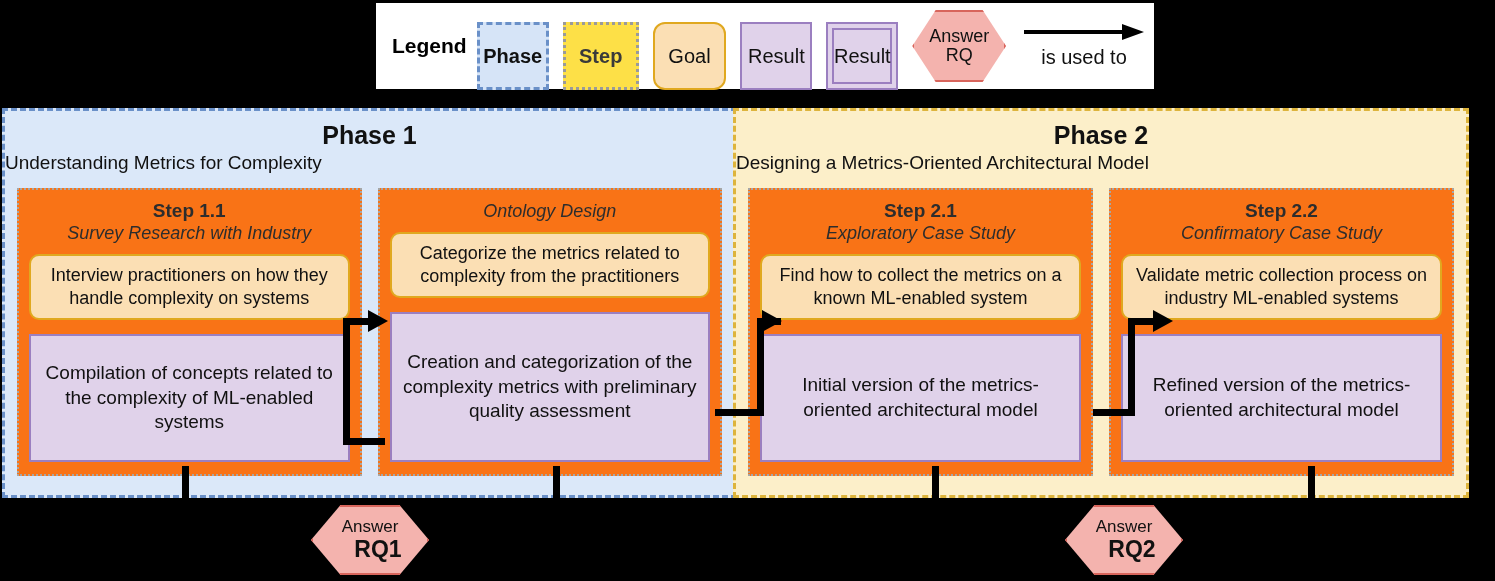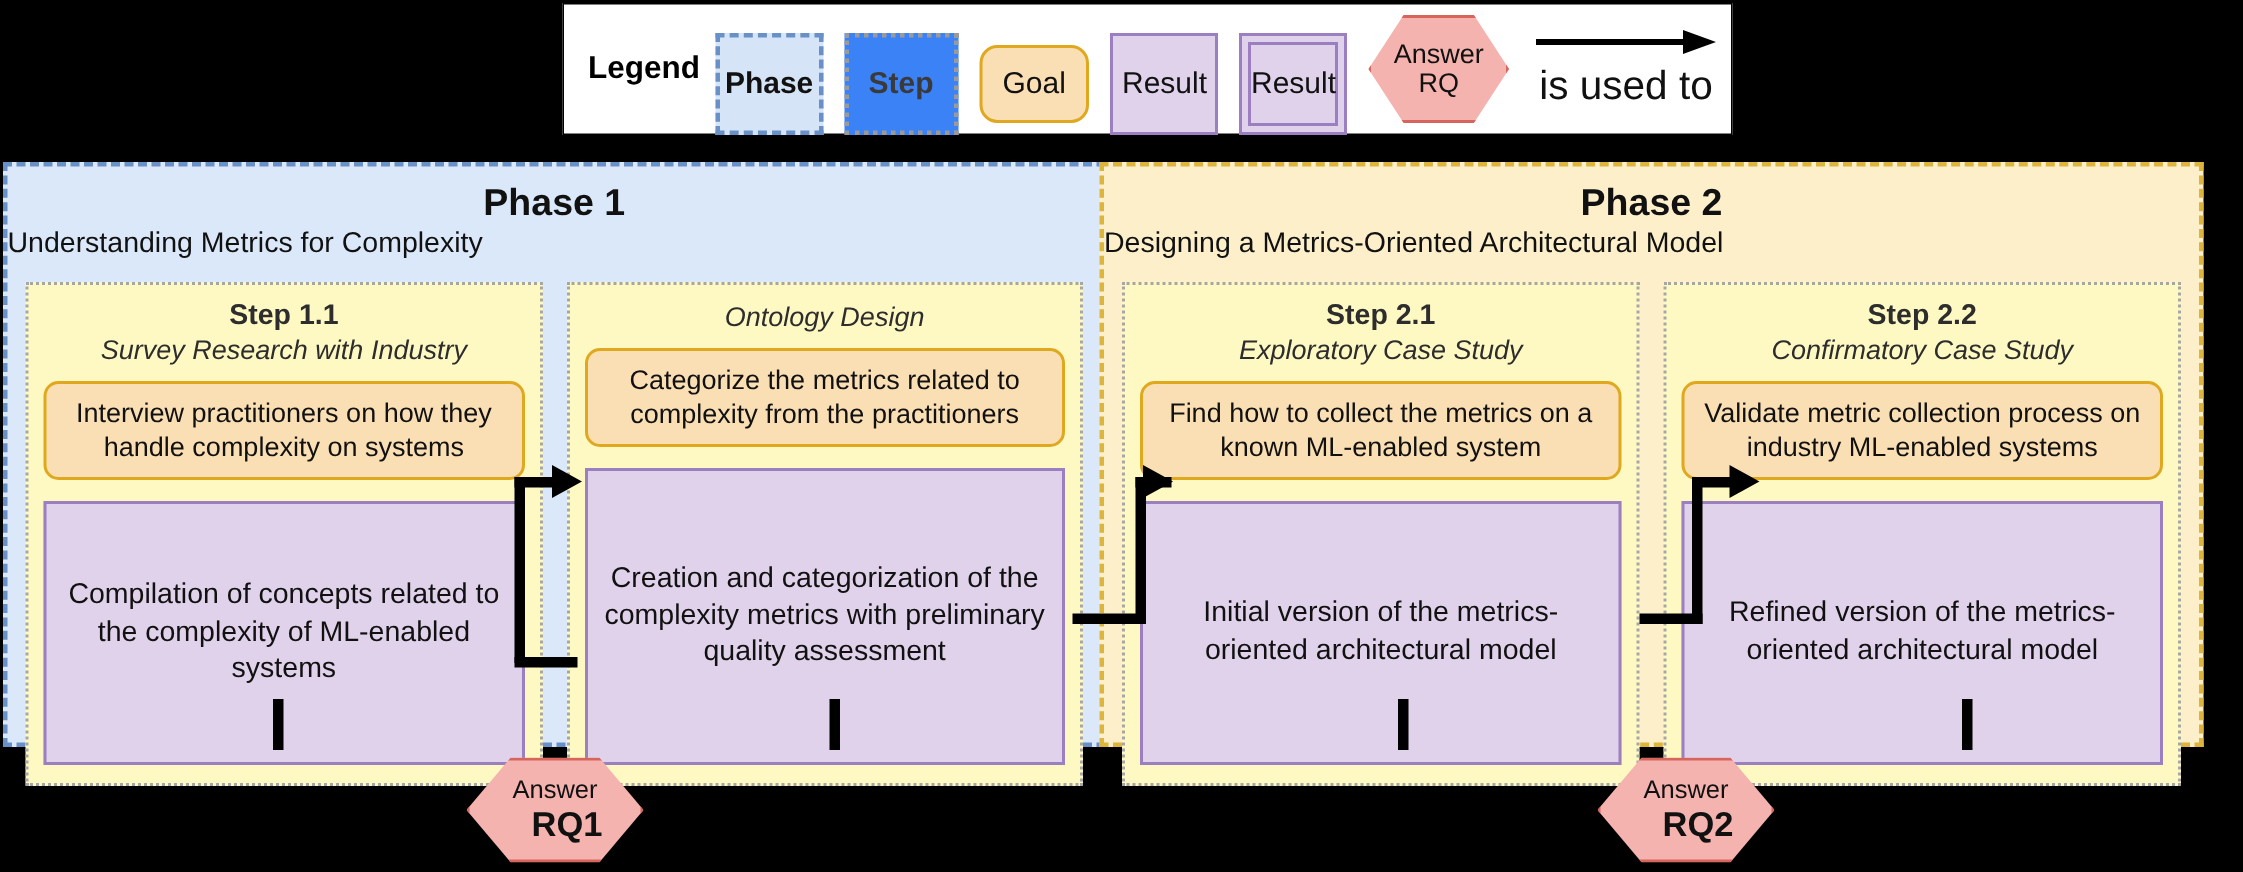--- a/index.html
+++ b/index.html
@@ -25,26 +25,26 @@
   .lg-box{
     display:flex;align-items:center;justify-content:center;
     box-sizing:border-box;text-align:center;margin-top:20px;
   }
   .lg-phase{
     width:78px;height:68px;background:#d6e4f7;
     border:3px dashed #6a90c8;font-size:20px;font-weight:bold;color:#111;
     margin-right:14px;
   }
   .lg-step{
-    width:82px;height:68px;background:#3b82f6;
+    width:82px;height:68px;background:#fde047;
     border:3px dotted #9a9a9a;font-size:20px;font-weight:bold;color:#3a3a3a;
     margin-right:14px;
   }
   .lg-goal{
-    width:80px;height:52px;background:#fbdfb4;
+    width:80px;height:68px;background:#fbdfb4;
     border:2px solid #e0a81f;border-radius:12px;font-size:20px;color:#111;
     margin-right:14px;
   }
   .lg-result{
     width:78px;height:68px;background:#e0d2ea;
     border:2px solid #9b7fc0;font-size:20px;color:#111;
     margin-right:14px;
   }
   .lg-result2{
     width:78px;height:68px;background:#e0d2ea;
@@ -69,42 +69,42 @@
   .lg-arrowwrap{
     display:flex;flex-direction:column;align-items:center;justify-content:center;
     margin-left:4px;
   }
   .lg-arrow{position:relative;width:120px;height:16px;}
   .lg-arrow .shaft{position:absolute;left:0;top:6px;width:100px;height:4px;background:#000;}
   .lg-arrow .head{
     position:absolute;right:0;top:0;width:0;height:0;
     border-top:8px solid transparent;border-bottom:8px solid transparent;border-left:22px solid #000;
   }
-  .lg-arrow-label{font-size:27px;color:#111;margin-top:6px;}
+  .lg-arrow-label{font-size:20px;color:#111;margin-top:6px;}
 
   
   .phase{
     position:absolute;top:108px;height:390px;box-sizing:border-box;
   }
   .phase1{left:2px;width:735px;background:#dbe8f9;border:3px dashed #6a90c8;}
   .phase2{left:733px;width:736px;background:#fcefc9;border:3px dashed #ddb43c;}
   .phase-title{
     text-align:center;font-size:25px;font-weight:bold;color:#111;margin-top:10px;
   }
   .phase-sub{
     text-align:left;font-size:19px;color:#111;margin-top:2px;
   }
   .steps-row{
     display:flex;gap:16px;padding:0 12px;margin-top:14px;
   }
   .step{
-    flex:1;background:#fef9c3;border:2px dotted #a6a6a6;
+    flex:1;background:#f97316;border:2px dotted #a6a6a6;
     box-sizing:border-box;padding:10px 10px 12px 10px;
     display:flex;flex-direction:column;align-items:stretch;
-    height:336px;
+    height:288px;
   }
   .step-title{text-align:center;font-size:19px;font-weight:bold;color:#2d2d2d;}
   .step-sub{text-align:center;font-size:18px;font-style:italic;color:#2d2d2d;margin-top:1px;margin-bottom:10px;}
   .goal{
     background:#fbdfb4;border:2px solid #e0a81f;border-radius:10px;
     text-align:center;font-size:18px;color:#111;line-height:1.28;
     padding:8px 8px;box-sizing:border-box;min-height:66px;
     display:flex;align-items:center;justify-content:center;
   }
   .result{

